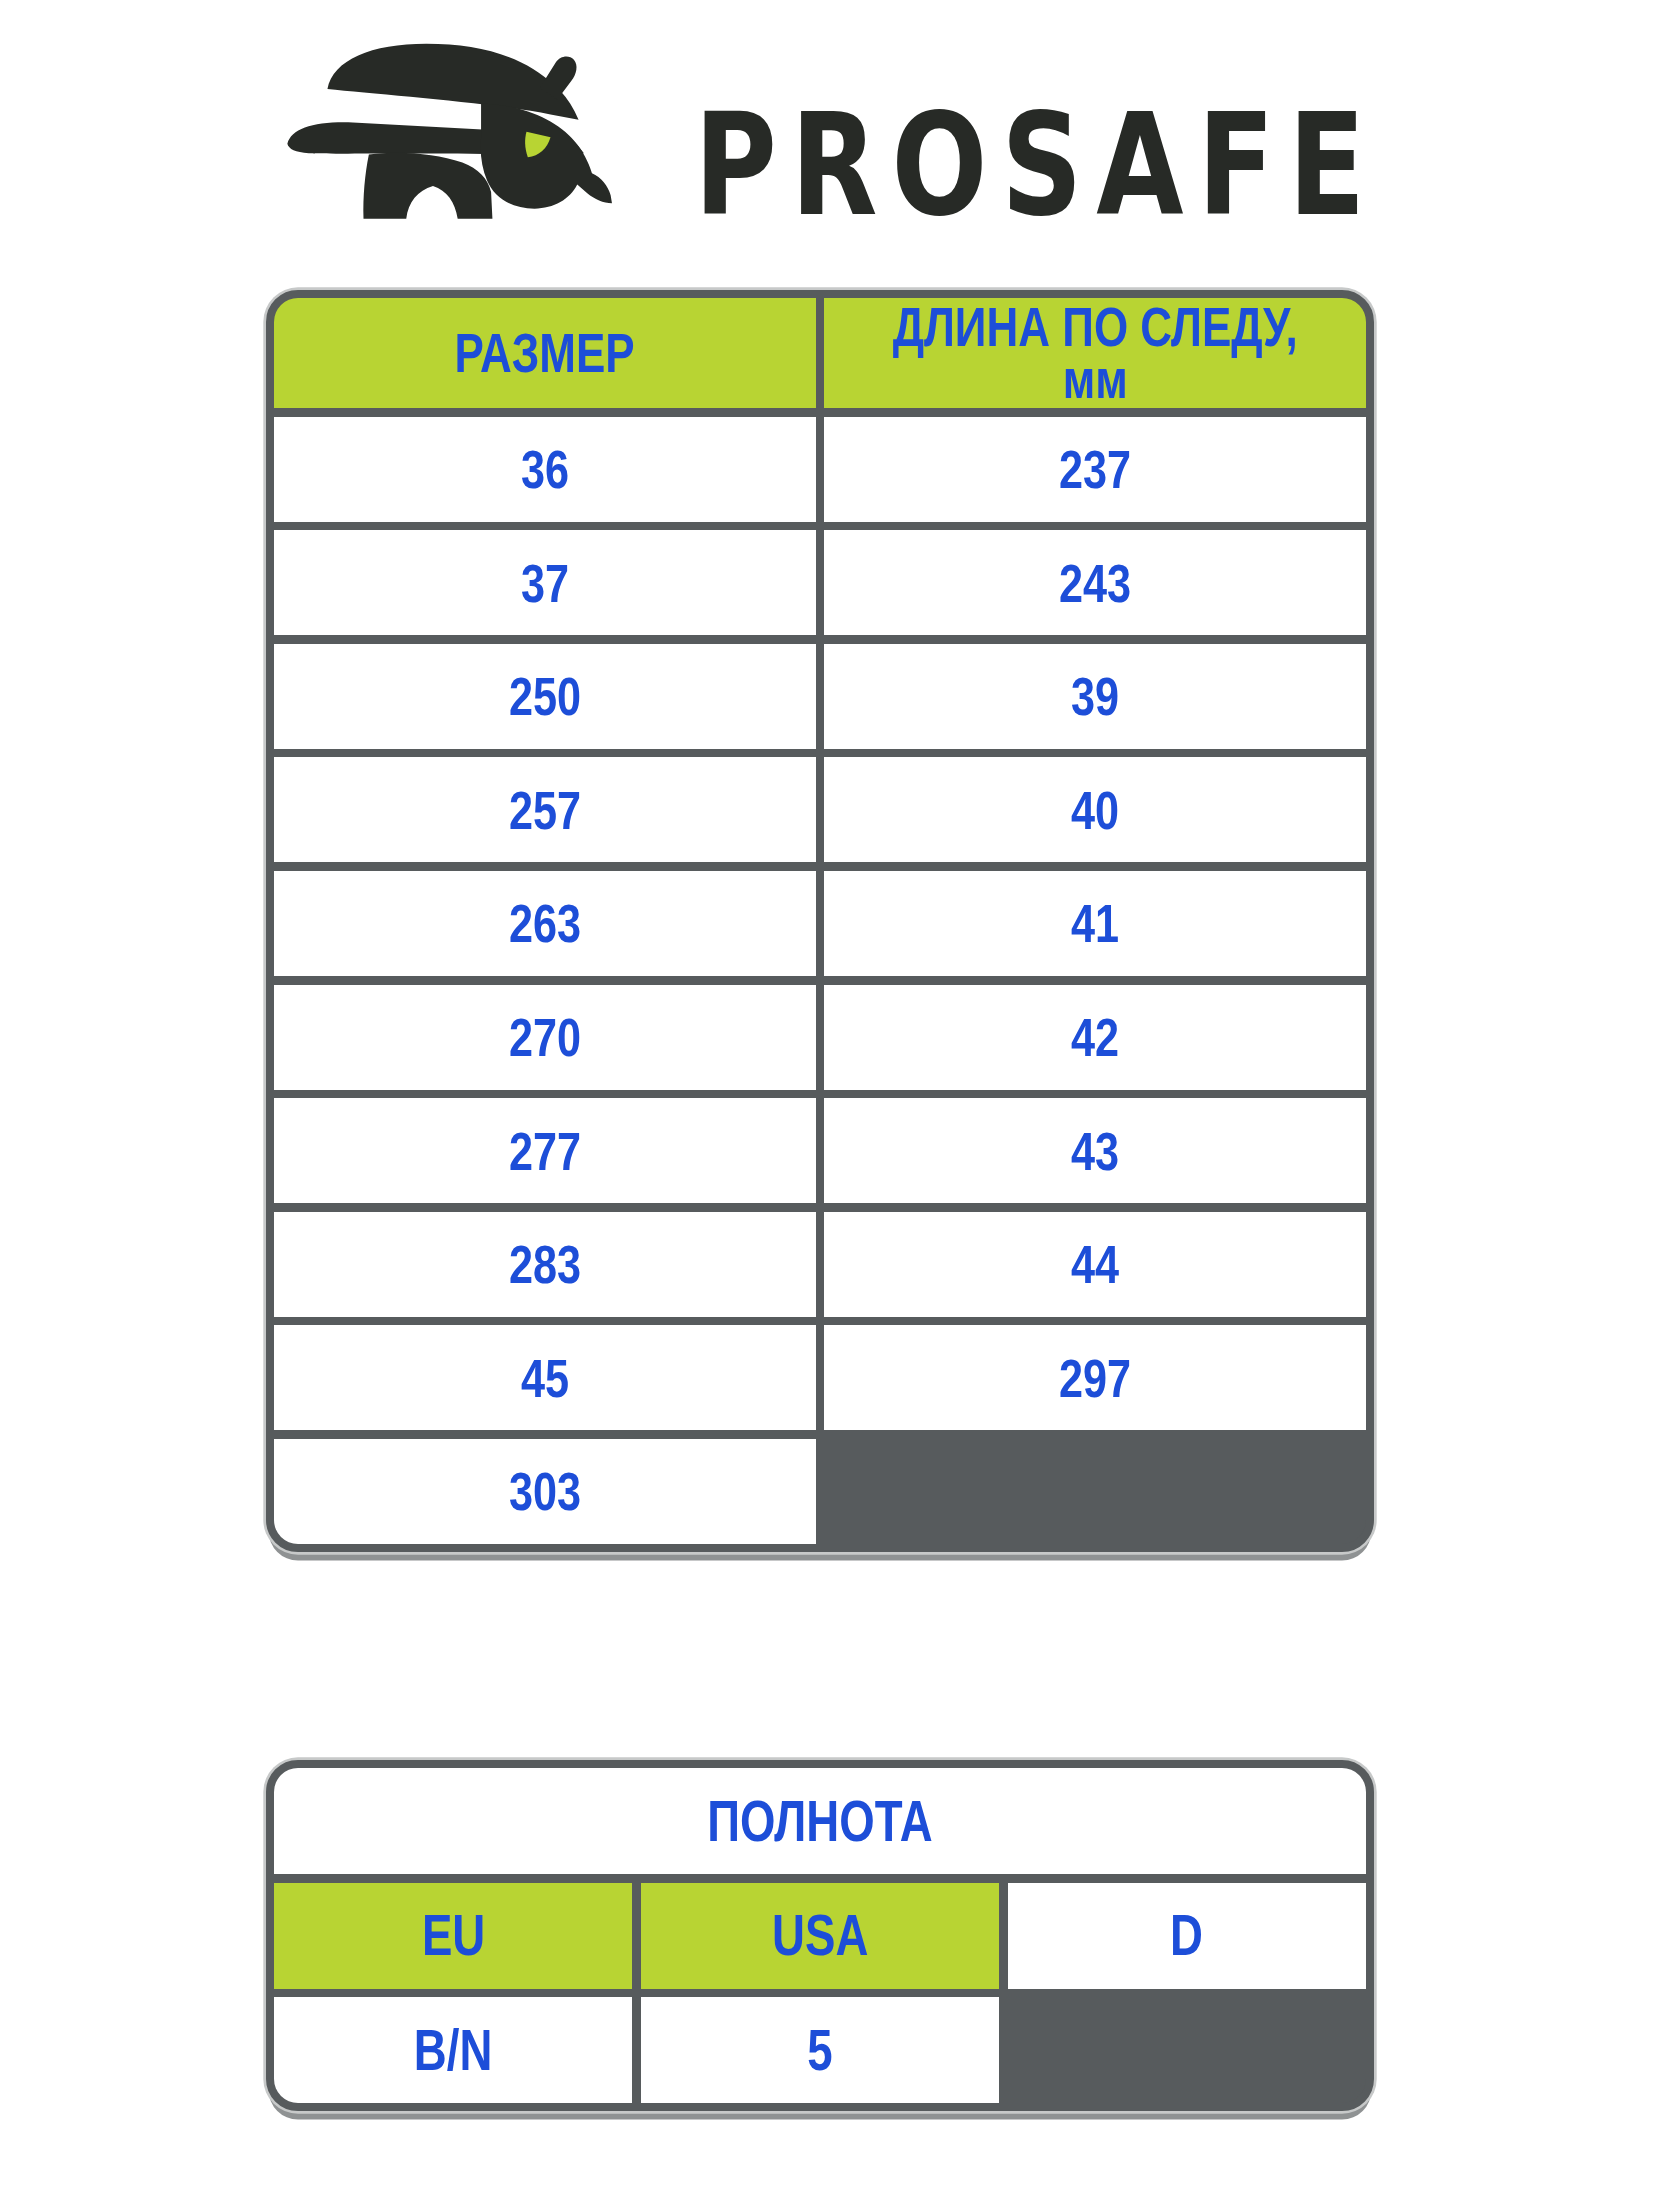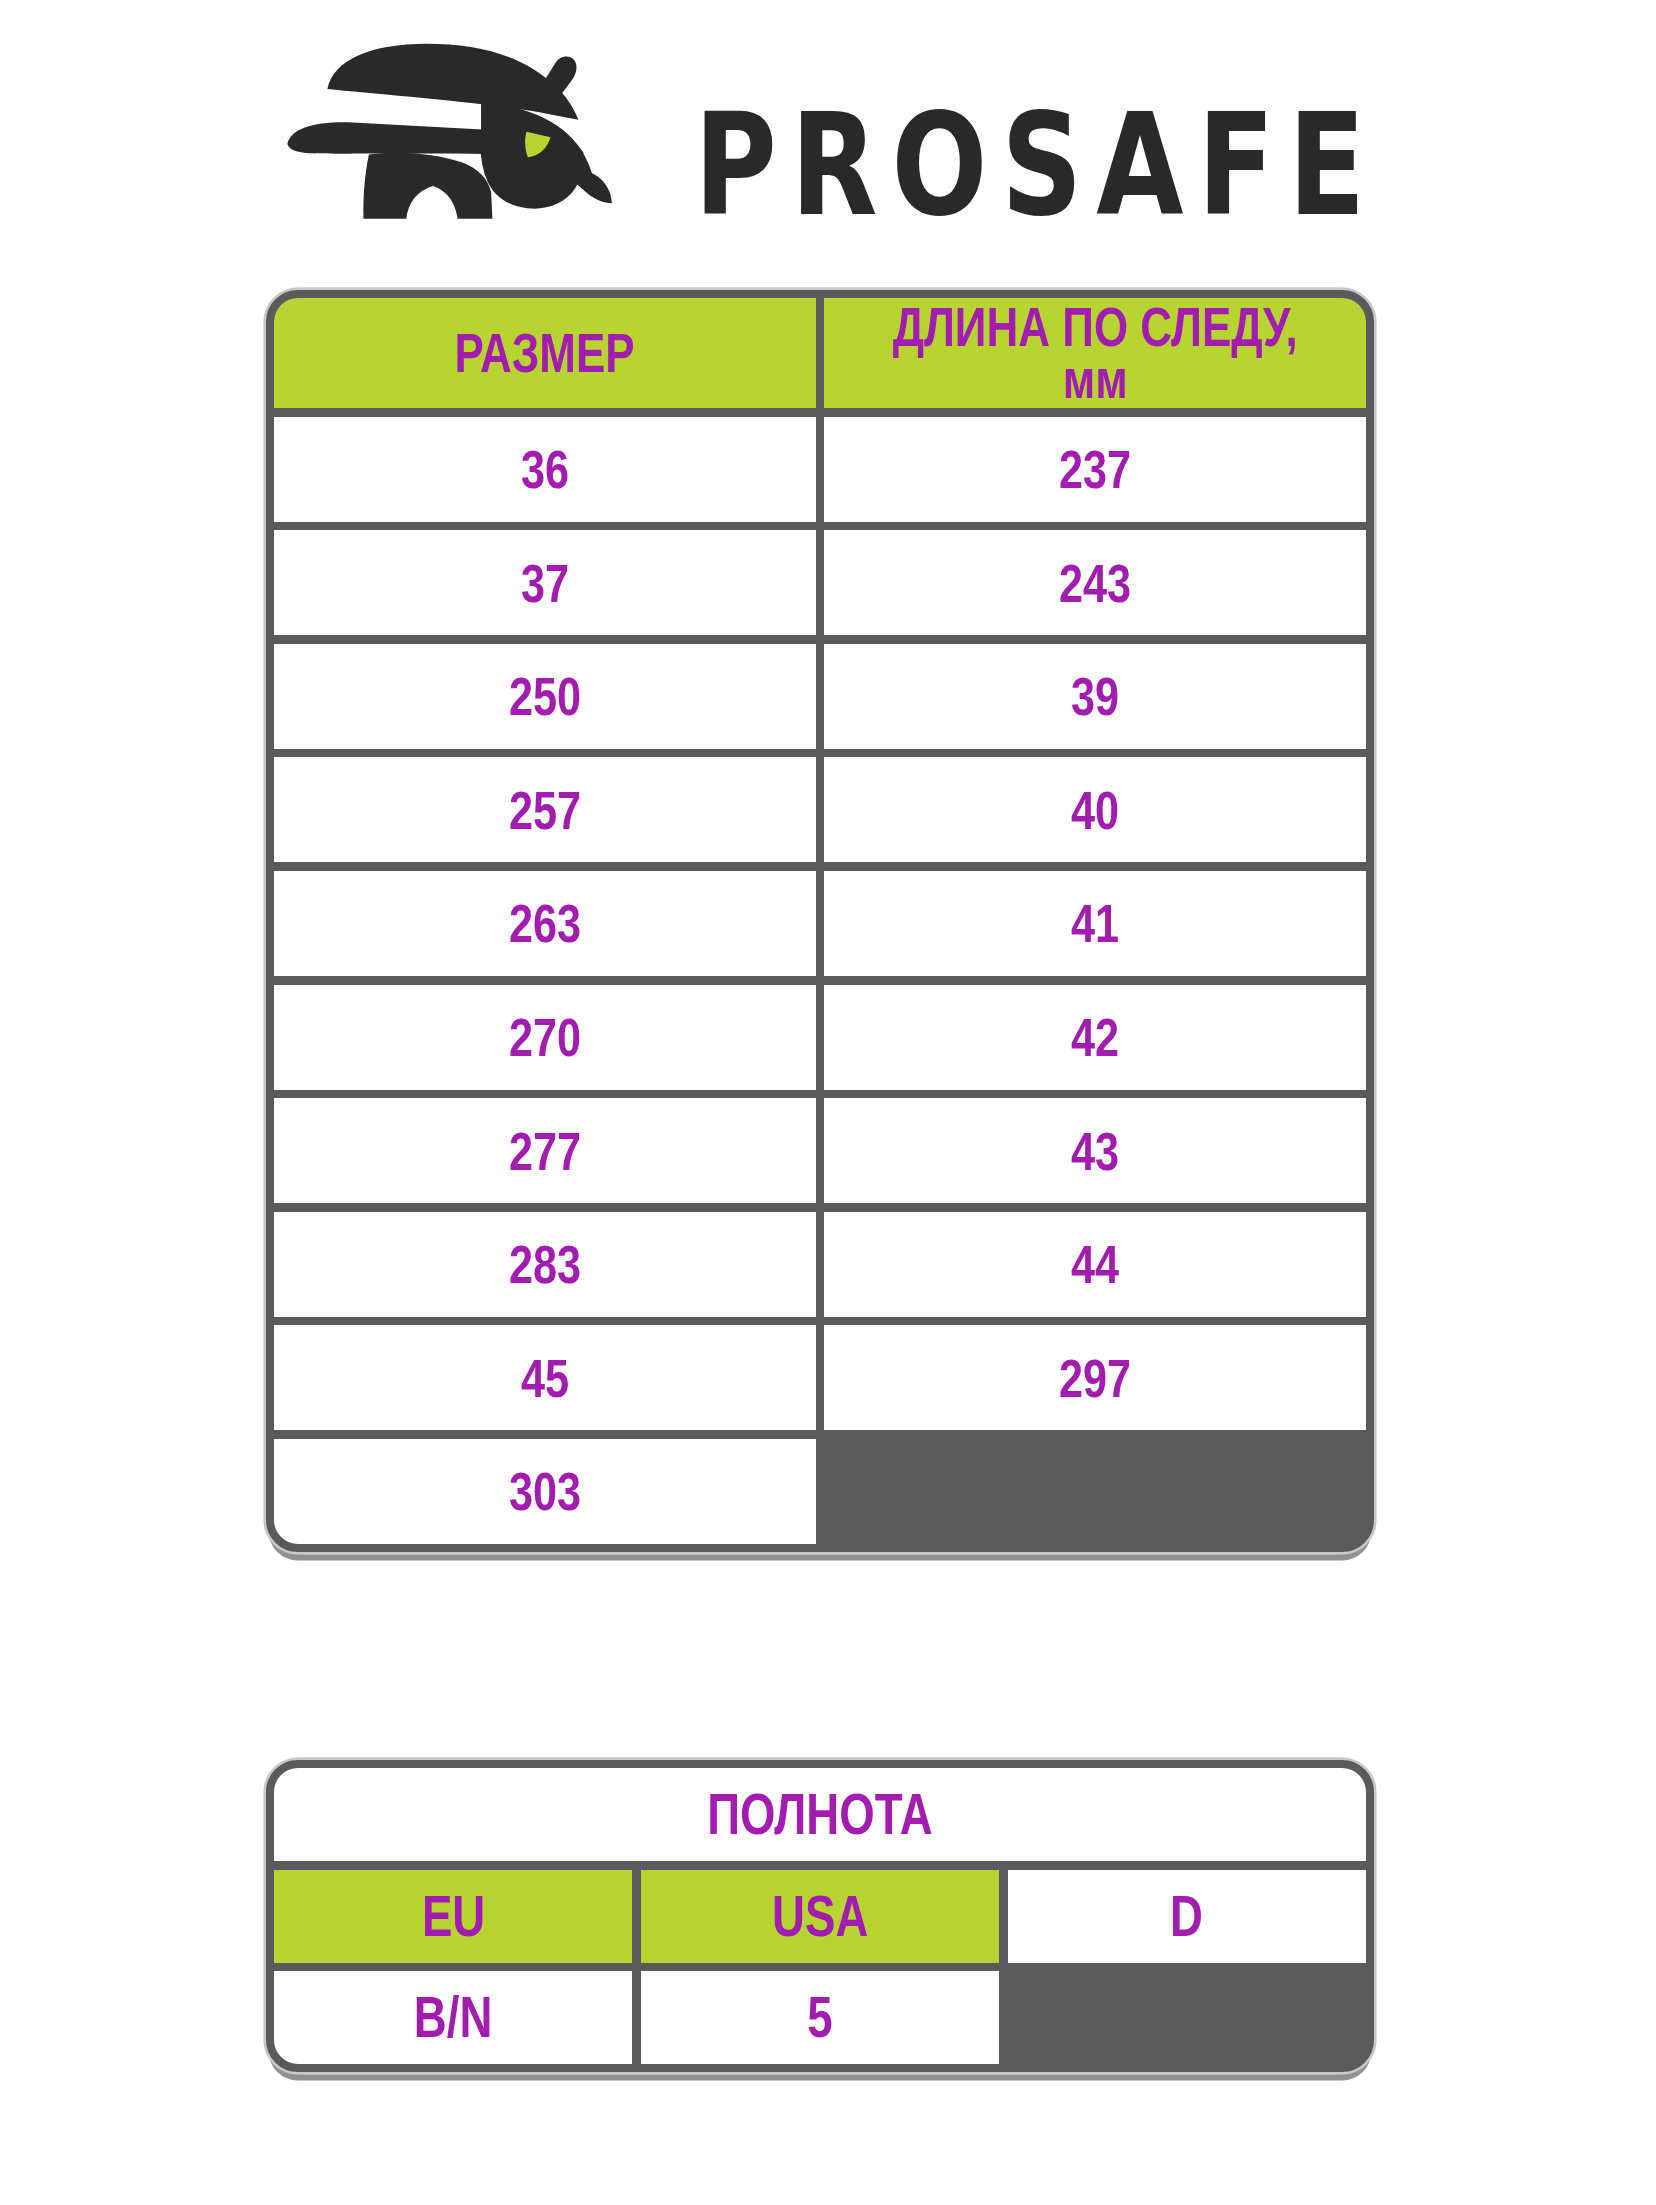--- a/index.html
+++ b/index.html
@@ -51,21 +51,21 @@
     overflow: hidden;
     display: grid;
     gap: 8.6px;
     box-shadow: 0 0 0 2.7px #c7c9c9, 0 11.3px 0 -2.7px #8f9293;
   }
   .cell {
     background: #ffffff;
     display: flex;
     align-items: center;
     justify-content: center;
-    color: #a21caf;
+    color: #1d4ed8;
     font-weight: bold;
     line-height: 1;
   }
   .cell.green { background: #b8d433; }
   .cnd {
     display: inline-block;
     transform: scaleX(0.8);
     white-space: nowrap;
   }
   .stack {
@@ -83,21 +83,21 @@
     grid-template-columns: 1fr 1fr;
   }
   .size-table .hdr { height: 110px; font-size: 55px; }
   .size-table .num { height: 105px; font-size: 54px; }
 
   
   .width-table {
     top: 1760px;
     grid-template-columns: 1fr 1fr 1fr;
   }
-  .width-table .cell { height: 93px; font-size: 57px; }
+  .width-table .cell { height: 106px; font-size: 57px; }
   .width-table .title-cell { grid-column: 1 / -1; }
 </style>
 </head>
 <body>
 
 <div class="logo-block">
   <svg class="rhino" viewBox="0 0 530 275" xmlns="http://www.w3.org/2000/svg">
     <g fill="#272a26">
 
       <path d="M86,74 C94,30 152,6 234,6 C314,6 378,24 426,68 C438,79 448,92 456,107 L462,120 L420,112 C330,94 160,82 86,74 Z"></path>

